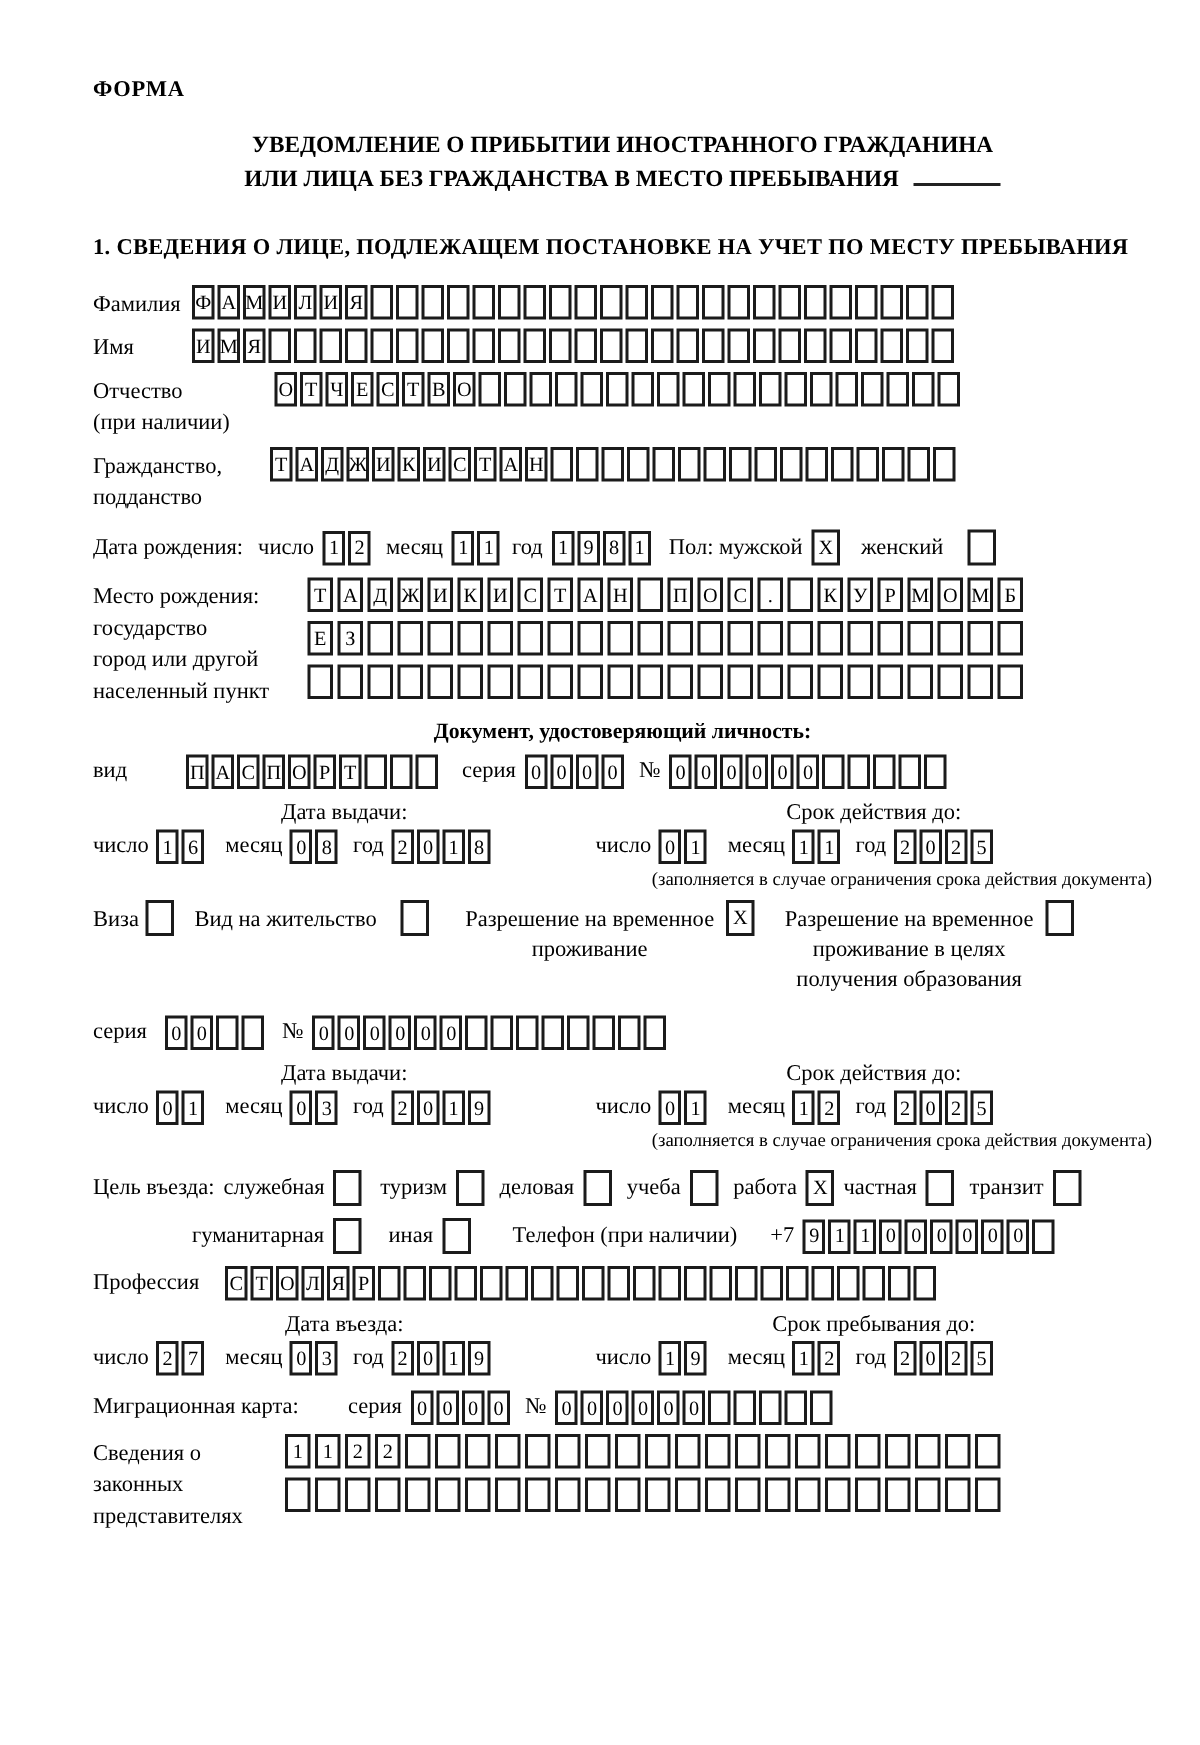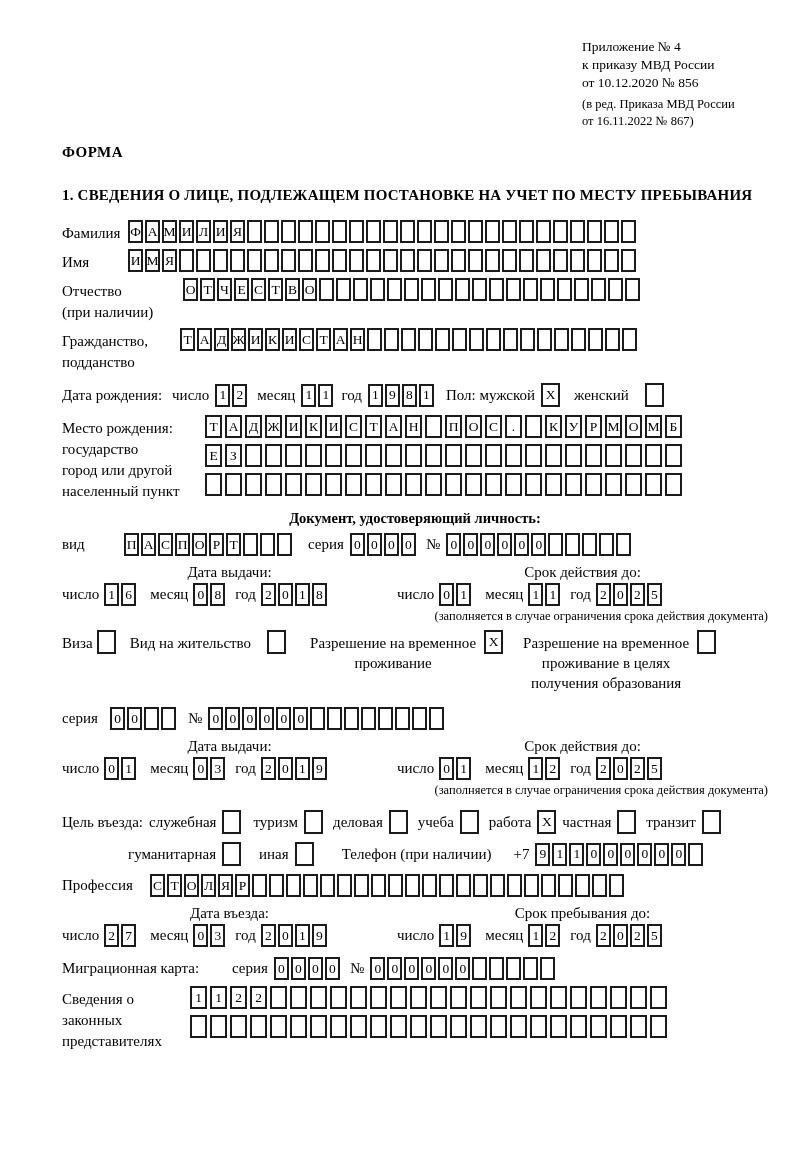--- a/index.html
+++ b/index.html
@@ -55,31 +55,28 @@
   .center-b { text-align:center; font-weight:bold; font-size:14.5px; margin:8px 0 6px 0; }
   .para { line-height:26px; margin-top:8px; }
 
   .multi .boxrows > .boxes { margin-bottom:6px; }
 </style>
 </head>
 <body>
 
 <div class="page">
 
-  <div class="hdr">
-    <div>Приложение № 4</div>
-    <div>к приказу МВД России</div>
-    <div>от 10.12.2020 № 856</div>
-    <div class="small">
-      <div>(в ред. Приказа МВД России</div>
-      <div>от 16.11.2022 № 867)</div>
+  <div class="forma">ФОРМА</div>
+
+  <div class="title">
+    <div>УВЕДОМЛЕНИЕ О ПРИБЫТИИ ИНОСТРАННОГО ГРАЖДАНИНА</div>
+    <div>
+      <span>ИЛИ ЛИЦА БЕЗ ГРАЖДАНСТВА В МЕСТО ПРЕБЫВАНИЯ</span><span class="blankline"></span>
     </div>
   </div>
-  <div class="forma">ФОРМА</div>
-
 
   <div class="sect">1. СВЕДЕНИЯ О ЛИЦЕ, ПОДЛЕЖАЩЕМ ПОСТАНОВКЕ НА УЧЕТ ПО МЕСТУ ПРЕБЫВАНИЯ</div>
 
   <div class="row">
     <span class="lbl" style="width:66px">Фамилия</span>
     <span class="boxes">
         <span class="box">Ф</span>
         <span class="box">А</span>
         <span class="box">М</span>
         <span class="box">И</span>

